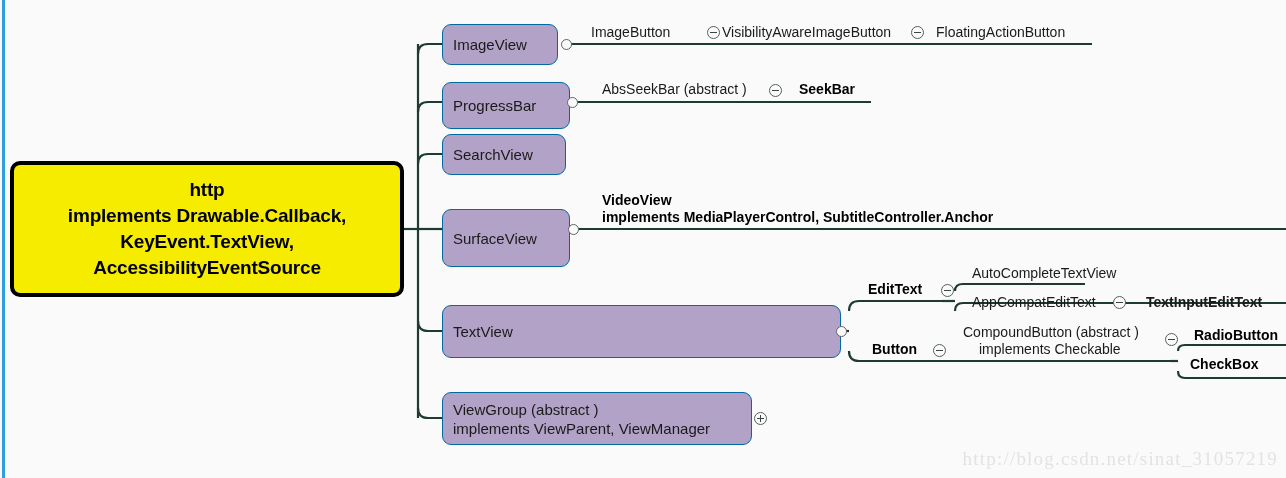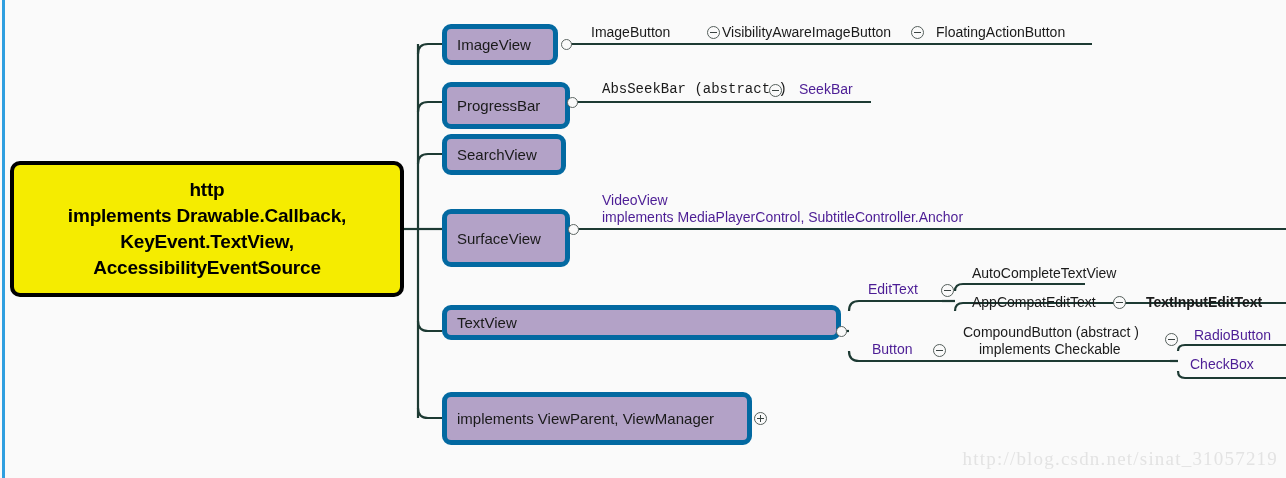--- a/index.html
+++ b/index.html
@@ -48,42 +48,42 @@
     color: #000000;
     letter-spacing: -0.2px;
   }
   .root-node .rn-line { display: block; white-space: nowrap; }
 
   
   .node {
     position: absolute;
     box-sizing: border-box;
     background: #b3a2c7;
-    border: 5px solid #0369a1;
+    border: 1px solid #0369a1;
     border-radius: 9px;
     color: #1a1a1a;
     font-size: 15px;
     line-height: 19px;
     display: flex;
     flex-direction: column;
     justify-content: center;
     padding: 0 10px;
     white-space: nowrap;
   }
   .node .nl { display: block; }
 
   
   .lbl {
     position: absolute;
     font-size: 14px;
     line-height: 17px;
     color: #1a1a1a;
     white-space: nowrap;
   }
-  .lbl.red { color: #4c1d95; }
+  .lbl.red { color: #000000; font-weight: bold; }
   .lbl.two { line-height: 17px; }
 
   
   .toggle {
     position: absolute;
     width: 13px;
     height: 13px;
     box-sizing: border-box;
     border: 1px solid #555f5c;
     border-radius: 50%;
@@ -215,37 +215,38 @@
 
   <div class="node" style="left:442px; top:134px; width:124px; height:41px;">
     <span class="nl">SearchView</span>
   </div>
 
   <div class="node" style="left:442px; top:209px; width:128px; height:58px;">
     <span class="nl">SurfaceView</span>
   </div>
   <div class="ring" style="left:568px; top:224px;"></div>
 
-  <div class="node" style="left:442px; top:305px; width:399px; height:35px;">
+  <div class="node" style="left:442px; top:305px; width:399px; height:53px;">
     <span class="nl">TextView</span>
   </div>
   <div class="ring" style="left:836px; top:326px;"></div>
 
   <div class="node" style="left:442px; top:392px; width:310px; height:53px;">
+    <span class="nl">ViewGroup (abstract )</span>
     <span class="nl">implements ViewParent, ViewManager</span>
   </div>
   <div class="toggle plus" style="left:754px; top:412px;"></div>
 
   <div class="lbl" style="left:591px; top:24px;">ImageButton</div>
   <div class="toggle" style="left:707px; top:26px;"></div>
   <div class="lbl" style="left:722px; top:24px;">VisibilityAwareImageButton</div>
   <div class="toggle" style="left:911px; top:26px;"></div>
   <div class="lbl" style="left:936px; top:24px;">FloatingActionButton</div>
 
-  <div class="lbl" style="left:602px; top:81px;font-family:Liberation Mono, monospace;">AbsSeekBar (abstract )</div>
+  <div class="lbl" style="left:602px; top:81px;">AbsSeekBar (abstract )</div>
   <div class="toggle" style="left:769px; top:84px;"></div>
   <div class="lbl red" style="left:799px; top:81px;">SeekBar</div>
 
   <div class="lbl red two" style="left:602px; top:192px;">VideoView</div>
   <div class="lbl red two" style="left:602px; top:209px;">implements MediaPlayerControl, SubtitleController.Anchor</div>
 
   <div class="lbl red" style="left:868px; top:281px;">EditText</div>
   <div class="toggle" style="left:941px; top:284px;"></div>
 
   <div class="lbl" style="left:972px; top:265px;">AutoCompleteTextView</div>

